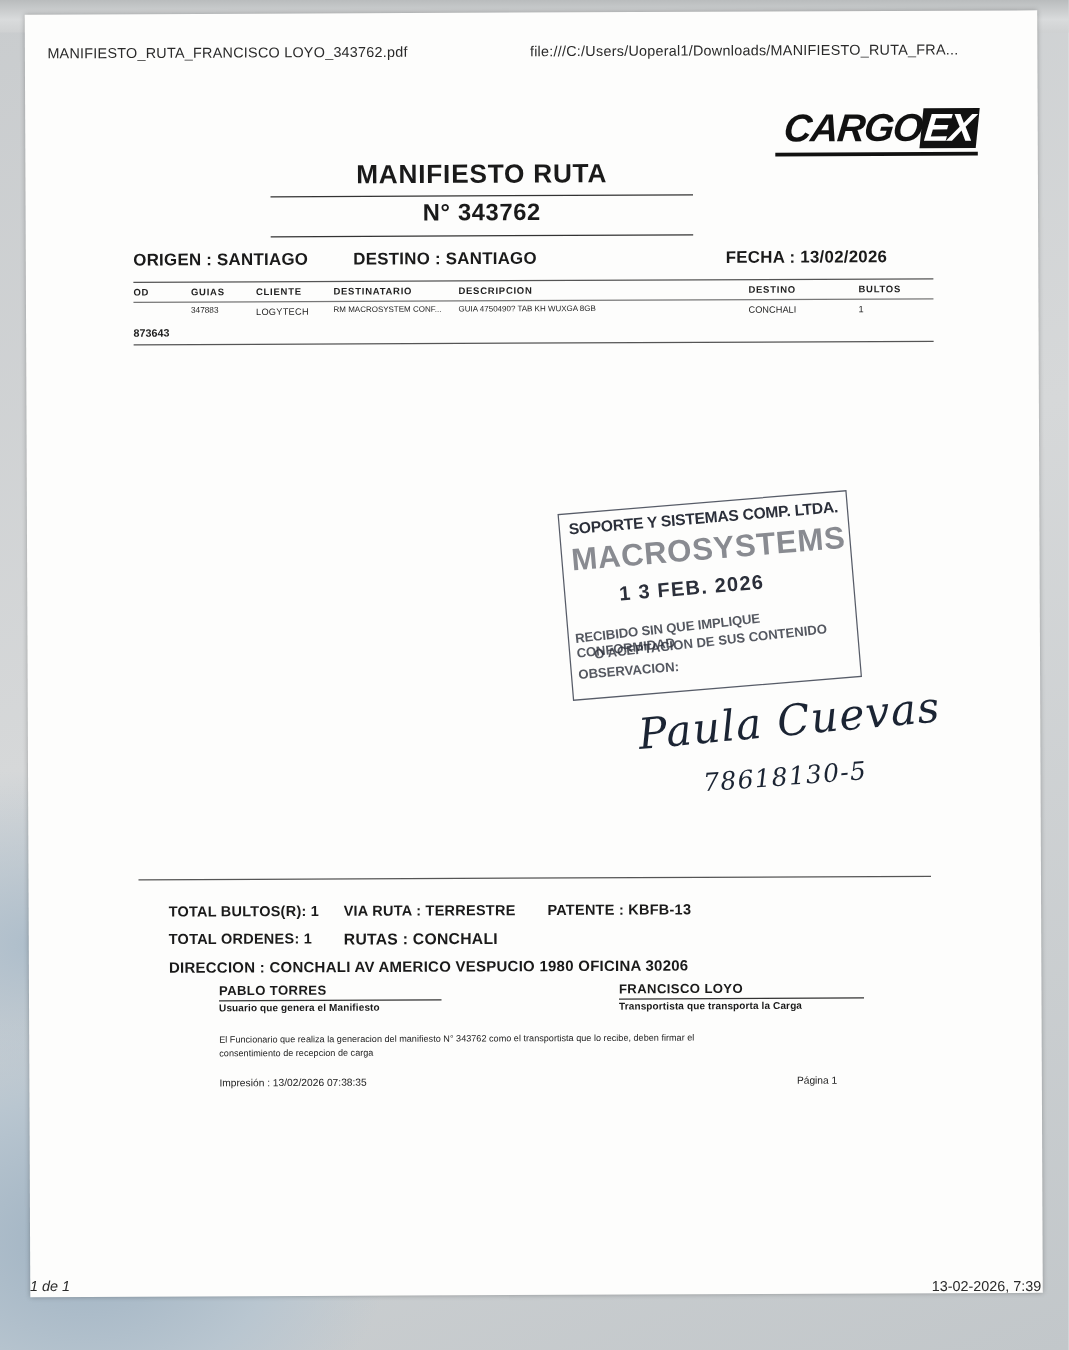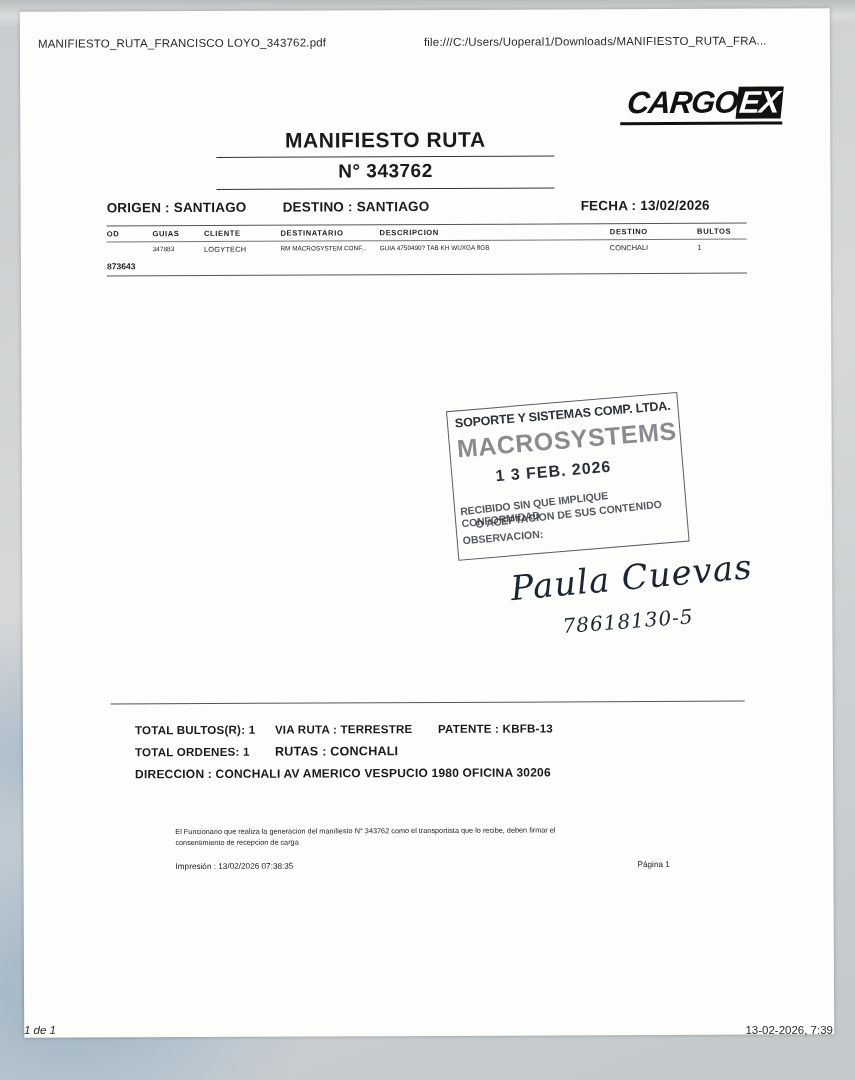--- a/index.html
+++ b/index.html
@@ -179,21 +179,21 @@
     color: #1e1e1e;
   }
   #tbl .row {
     display: flex;
     font-size: 7.4px;
     padding: 3px 0 4px 0;
     color: #1f1f1f;
   }
   .c-od   { width: 46px; }
   .c-gu   { width: 52px; }
-  .c-cl   { width: 77px; }
+  .c-cl   { width: 62px; }
   .c-de   { width: 100px; }
   .c-ds   { width: 232px; }
   .c-dst  { width: 88px; }
   .c-bu   { width: 50px; }
   #tbl .row .c-od { font-weight: bold; font-size: 8.6px; margin-top: 16px; }
   #tbl .row .c-gu { font-size: 6.6px; }
   #tbl .row .c-cl { font-size: 7.4px; letter-spacing: .2px;}
   #tbl .row .c-de { font-size: 6.4px; }
   #tbl .row .c-ds { font-size: 6.4px; }
   #tbl .row .c-dst{ font-size: 7.4px; }
@@ -408,20 +408,30 @@
     </div>
 
     <div id="totals-rule"></div>
     <div class="tot-line" id="tot-bultos">TOTAL BULTOS(R): 1</div>
     <div class="tot-line" id="tot-via">VIA RUTA : TERRESTRE</div>
     <div class="tot-line" id="tot-patente">PATENTE : KBFB-13</div>
     <div class="tot-line" id="tot-ordenes">TOTAL ORDENES: 1</div>
     <div class="tot-line" id="tot-rutas">RUTAS : CONCHALI</div>
     <div class="tot-line" id="tot-direccion">DIRECCION : CONCHALI  AV AMERICO VESPUCIO 1980 OFICINA 30206</div>
 
+    <div class="sig-block" id="sig-left">
+      <div class="who">PABLO  TORRES</div>
+      <div class="line"></div>
+      <div class="role">Usuario que genera el Manifiesto</div>
+    </div>
+    <div class="sig-block" id="sig-right">
+      <div class="who">FRANCISCO LOYO</div>
+      <div class="line"></div>
+      <div class="role">Transportista que transporta la Carga</div>
+    </div>
 
     <div id="fineprint">El Funcionario que realiza la generacion del manifiesto N° 343762 como el transportista que lo recibe, deben firmar el consentimiento de recepcion de carga</div>
     <div id="impresion">Impresión : 13/02/2026 07:38:35</div>
     <div id="pagina">Página 1</div>
 
   </div>
 </div>
 
 <div class="print-ftr left">1 de 1</div>
 <div class="print-ftr right">13-02-2026, 7:39</div>

